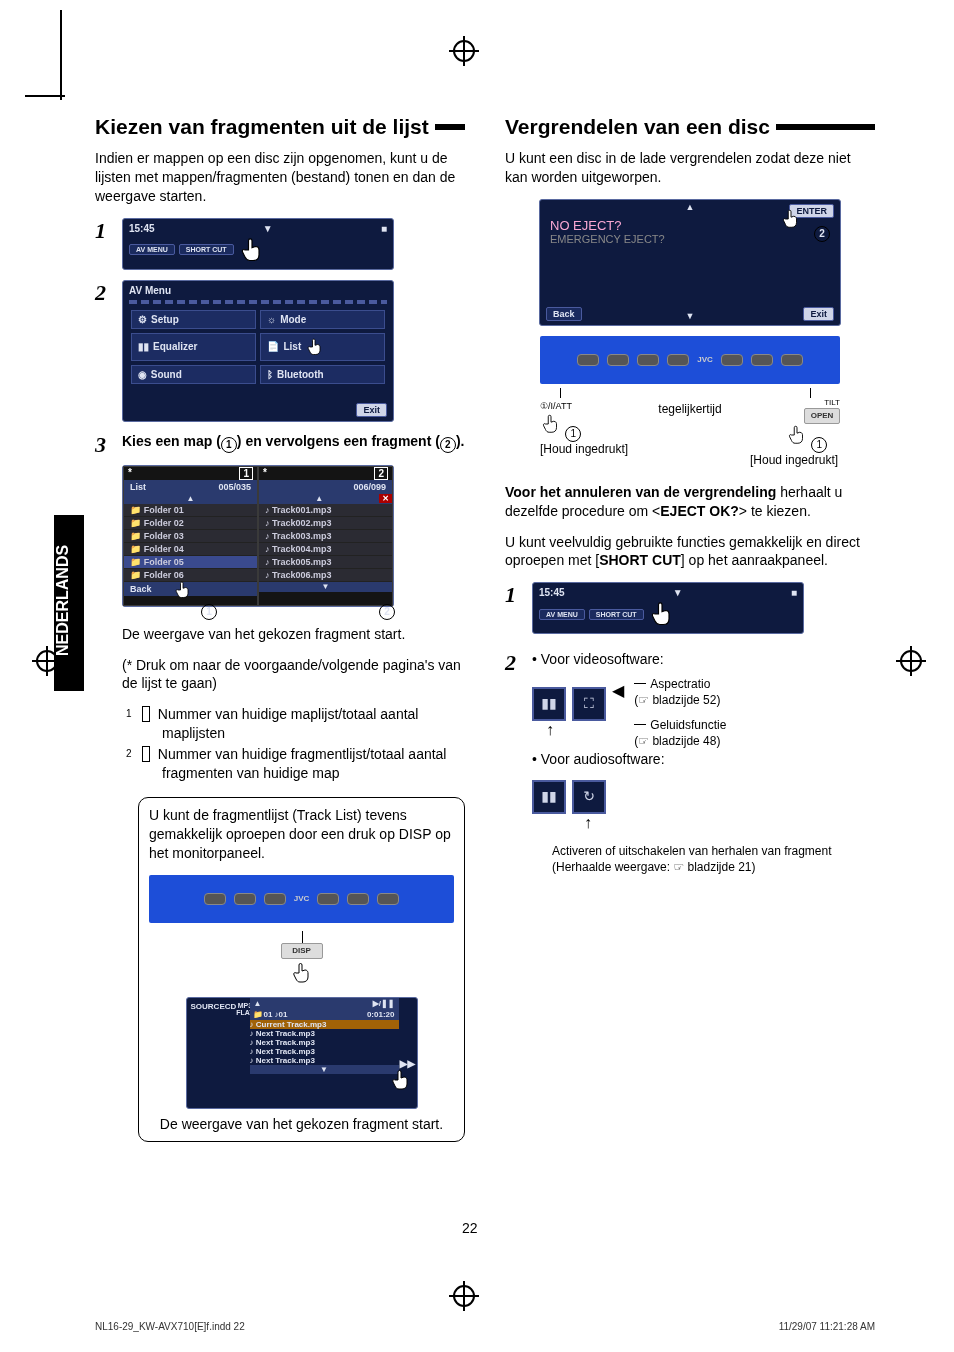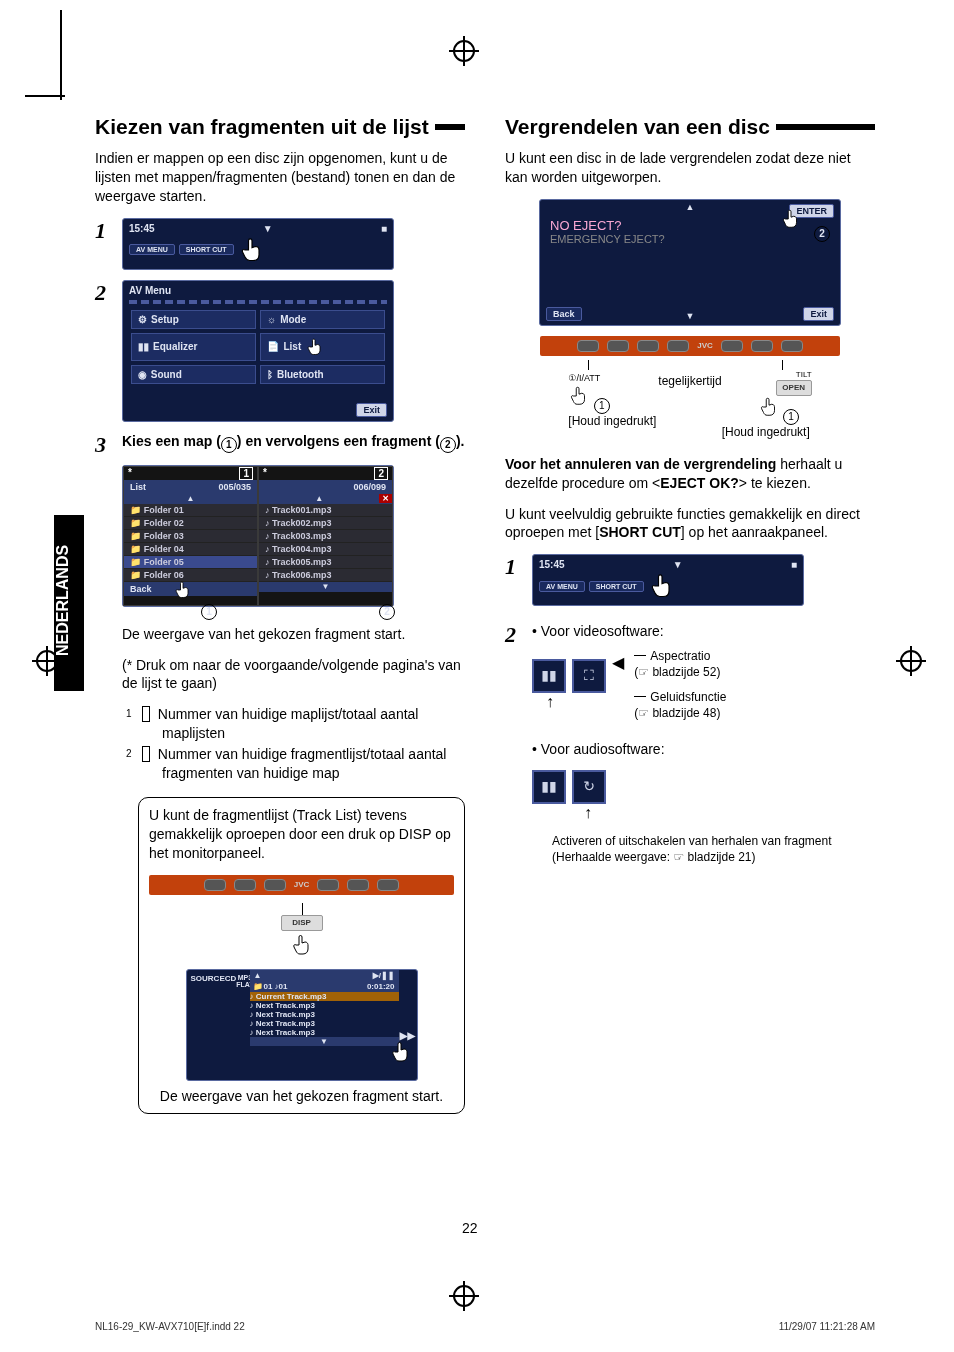--- a/index.html
+++ b/index.html
@@ -188,22 +188,22 @@
     list-style: none;
   }
   ol.annot li { margin-bottom: 2px; text-indent: -20px; padding-left: 20px;}
   .roundbox {
     border: 1px solid #000;
     border-radius: 10px;
     padding: 8px 10px;
     margin-left: 43px;
   }
   .device {
-    background: #c2410c;
-    height: 20px;
+    background: #1d4ed8;
+    height: 48px;
     border-radius: 2px;
     display: flex;
     align-items: center;
     justify-content: center;
     color: #ccc;
     font-size: 8px;
     gap: 8px;
     position: relative;
   }
   .device .dbtn {
@@ -489,21 +489,21 @@
       <div class="device" style="width:300px">
         <div class="dbtn"></div>
           <div class="dbtn"></div>
           <div class="dbtn"></div>
           <div class="dbtn"></div>
         <span class="label">JVC</span>
         <div class="dbtn"></div>
           <div class="dbtn"></div>
           <div class="dbtn"></div>
       </div>
-      <div style="width:300px;display:flex;justify-content:center;align-items:flex-start;margin-top:4px" class="callout">
+      <div style="width:300px;display:flex;justify-content:space-between;align-items:flex-start;margin-top:4px" class="callout">
         <div style="width:90px;text-align:left">
           <div style="border-left:1px solid #000;height:10px;margin-left:20px"></div>
           <span style="font-size:9px">①/I/ATT</span><br>
           <span class="hand" style="width:22px;height:22px;display:inline-block"><svg viewBox="0 0 24 24">
                 <path class="svg-hand" d="M9 12V4a1.5 1.5 0 0 1 3 0v6l3-1c3 0 3 3 3 3v4c0 3-2 5-5 5h-3c-2 0-3-1-4-3l-2-4c-1-2 1-3 2-2z"></path>
               </svg></span>
           <span class="circnum">1</span><br>
           <span>[Houd ingedrukt]</span>
         </div>
         <div style="text-align:center;padding-top:14px">tegelijkertijd</div>
@@ -560,21 +560,21 @@
                 <span style="margin-left:30px"></span>
               </div>
           </div>
           <div class="callout" style="margin-top:-4px">
             <div style="border-bottom:1px solid #000;width:12px;display:inline-block;margin-right:4px;vertical-align:4px"></div><span>Aspectratio</span><br><span>(☞ bladzijde 52)</span>
             <div style="height:10px"></div>
             <div style="border-bottom:1px solid #000;width:12px;display:inline-block;margin-right:4px;vertical-align:4px"></div><span>Geluidsfunctie</span><br><span>(☞ bladzijde 48)</span>
           </div>
         </div>
 
-        <p class="body" style="margin-top:18px">•  Voor audiosoftware:</p>
+        <p class="body" style="">•  Voor audiosoftware:</p>
         <div>
           <span class="shortcut-icon">▮▮</span><span class="shortcut-icon">↻</span>
           <div style="margin-left:52px">↑</div>
         </div>
         <p class="callout" style="margin-left:20px">
           <span>Activeren of uitschakelen van herhalen van fragment</span><br>
           <span>(Herhaalde weergave: ☞ bladzijde 21)</span>
         </p>
       </div>
     </div>

